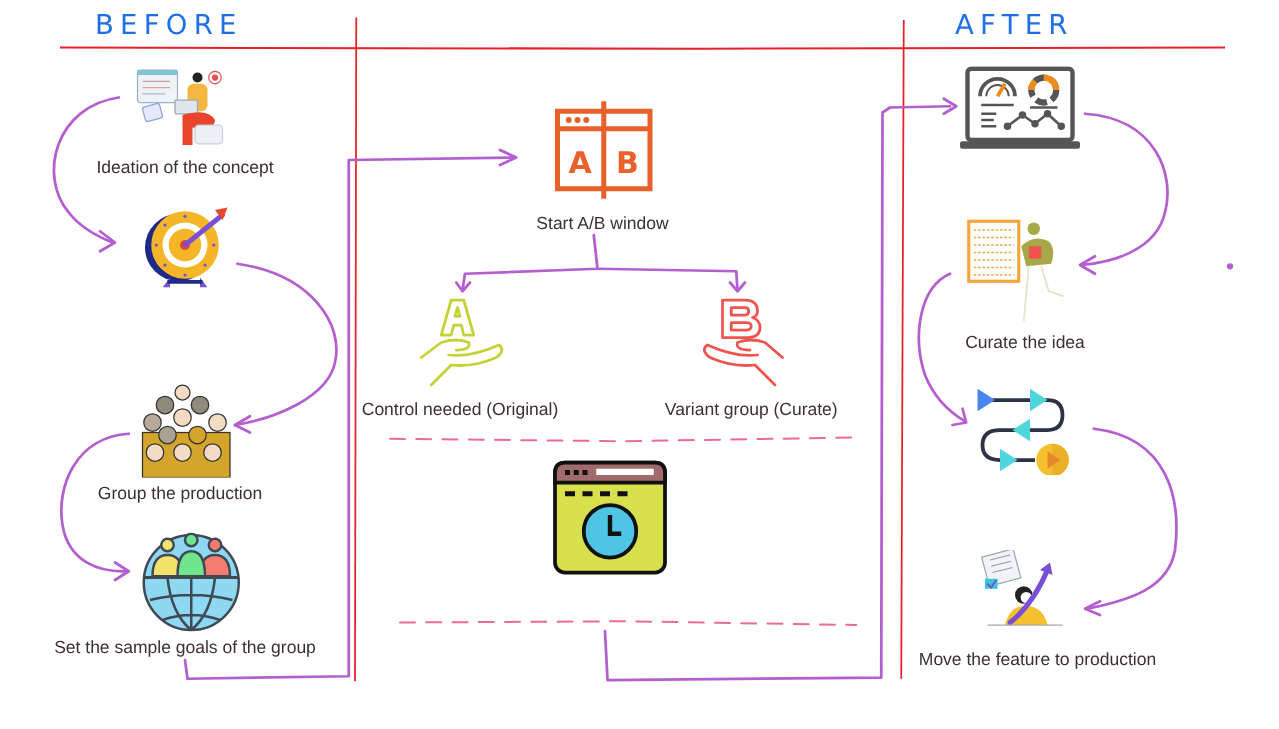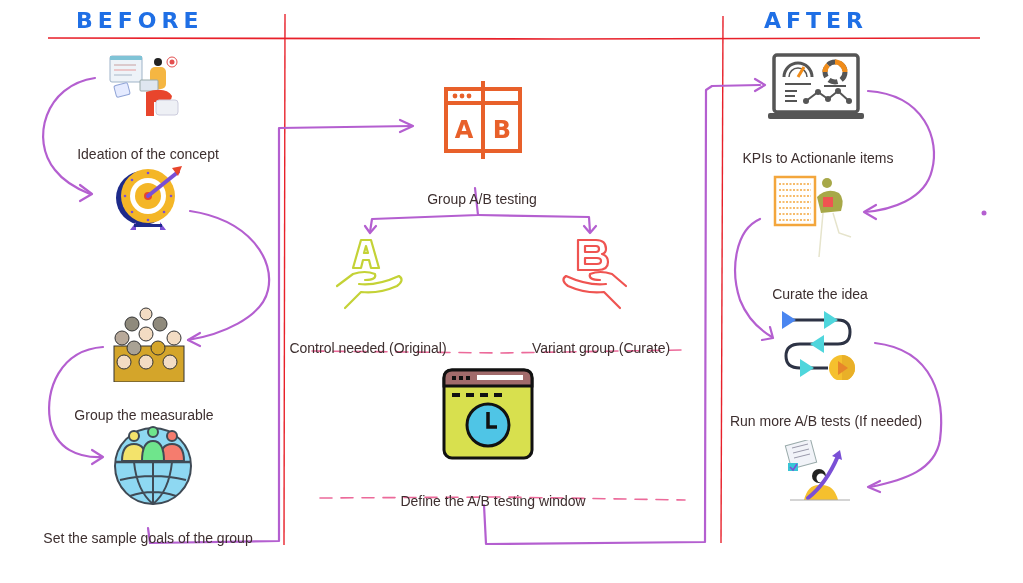--- a/index.html
+++ b/index.html
@@ -1,22 +1,22 @@
 <!DOCTYPE html>
 <html><head>
 <meta charset="utf-8">
 <style>
   html, body { margin: 0; padding: 0; background: #ffffff; }
   body { width: 1023px; height: 583px; position: relative; overflow: hidden;
          font-family: "Liberation Sans", sans-serif; color: #3d2f2f; }
   #canvas { position: absolute; left: 0; top: 0; width: 1023px; height: 583px; }
   .phase-title { position: absolute; font-family: "DejaVu Sans", sans-serif; color: #1f6fe5;
-                 font-size: 22px; letter-spacing: 5px; font-weight: 700; top: 8px; }
+                 font-size: 22px; letter-spacing: 5px; font-weight: 400; top: 8px; }
   .step-label { position: absolute; font-size: 14px; white-space: nowrap; color: #3d2f2f;
-                transform: translateX(-50%); margin-top: 21px; }
+                transform: translateX(-50%); }
   .icon { position: absolute; }
 </style>
 </head>
 <body>
 
 <div id="canvas">
 
   <svg width="1023" height="583" style="position:absolute;left:0;top:0">
 
     <path d="M48 38 L 560 39 L 980 38" stroke="#e8202a" stroke-width="1.6" fill="none"></path>
@@ -110,21 +110,21 @@
       <circle cx="12" cy="32" r="7" fill="#b8a99a"></circle>
       <circle cx="64" cy="32" r="7" fill="#f3dcc3"></circle>
       <circle cx="36" cy="28" r="7" fill="#f3dcc3"></circle>
       <circle cx="24" cy="42" r="7" fill="#a9a294"></circle>
       <circle cx="48" cy="42" r="7" fill="#d4a52a"></circle>
       <circle cx="14" cy="56" r="7" fill="#f3dcc3"></circle>
       <circle cx="36" cy="56" r="7" fill="#f3dcc3"></circle>
       <circle cx="60" cy="56" r="7" fill="#f3dcc3"></circle>
     </g>
   </svg>
-  <div class="step-label" style="left:144px;top:386px">Group the measurable</div>
+  <div class="step-label" style="left:144px;top:386px">Group the production</div>
 
   <svg class="icon" style="left:112px;top:426px" width="84" height="80">
     <circle cx="41" cy="40" r="38" fill="#8ed8f2" stroke="#3f4a55" stroke-width="2"></circle>
     <circle cx="22" cy="10" r="5" fill="#f3e36b" stroke="#3f4a55" stroke-width="2"></circle>
     <circle cx="41" cy="6" r="5" fill="#6fe58c" stroke="#3f4a55" stroke-width="2"></circle>
     <circle cx="60" cy="10" r="5" fill="#f57c6e" stroke="#3f4a55" stroke-width="2"></circle>
     <path d="M10 35 Q 10 18 22 18 Q 34 18 34 35 Z" fill="#f3e36b" stroke="#3f4a55" stroke-width="2"></path>
     <path d="M48 35 Q 48 18 60 18 Q 72 18 72 35 Z" fill="#f57c6e" stroke="#3f4a55" stroke-width="2"></path>
     <path d="M30 35 Q 30 15 41 15 Q 52 15 52 35 Z" fill="#6fe58c" stroke="#3f4a55" stroke-width="2"></path>
     <line x1="3" y1="36" x2="79" y2="36" stroke="#3f4a55" stroke-width="2.5"></line>
@@ -135,21 +135,21 @@
   <svg class="icon" style="left:443px;top:80px" width="80" height="80">
     <rect x="3" y="9" width="74" height="62" fill="none" stroke="#e8602a" stroke-width="4"></rect>
     <line x1="3" y1="23" x2="77" y2="23" stroke="#e8602a" stroke-width="4"></line>
     <line x1="40" y1="1" x2="40" y2="79" stroke="#e8602a" stroke-width="4"></line>
     <circle cx="12" cy="16" r="2.4" fill="#e8602a"></circle>
       <circle cx="19" cy="16" r="2.4" fill="#e8602a"></circle>
       <circle cx="26" cy="16" r="2.4" fill="#e8602a"></circle>
     <text x="21" y="58" text-anchor="middle" font-family="DejaVu Sans, sans-serif" font-weight="bold" font-size="24" fill="#e8602a">A</text>
     <text x="59" y="58" text-anchor="middle" font-family="DejaVu Sans, sans-serif" font-weight="bold" font-size="24" fill="#e8602a">B</text>
   </svg>
-  <div class="step-label" style="left:482px;top:170px">Group A/B testing</div>
+  <div class="step-label" style="left:482px;top:170px">Start A/B window</div>
 
   <svg class="icon" style="left:335px;top:236px" width="75" height="75">
     <g fill="none" stroke="#c4d236" stroke-width="2.2" stroke-linecap="round" stroke-linejoin="round">
       <path d="M18 32 L 26 4 L 36 4 L 44 32 L 36 32 L 34 24 L 28 24 L 26 32 Z M 29 17 L 33 17 L 31 10 Z"></path>
       <path d="M2 50 L 18 38 Q 30 34 40 38 Q 42 44 30 44 M 24 48 Q 42 50 64 40 Q 70 44 62 50 Q 44 58 26 56 L 10 72"></path>
     </g>
   </svg>
   <div class="step-label" style="left:368px;top:319px">Control needed (Original)</div>
 
   <svg class="icon" style="left:556px;top:236px" width="75" height="75">
@@ -167,21 +167,20 @@
       <rect x="17" y="8" width="4" height="4" fill="#111"></rect>
       <rect x="24" y="8" width="4" height="4" fill="#111"></rect>
     <rect x="35" y="7" width="46" height="5" fill="#fff"></rect>
     <rect x="10" y="25" width="8" height="4" fill="#111"></rect>
       <rect x="24" y="25" width="8" height="4" fill="#111"></rect>
       <rect x="38" y="25" width="8" height="4" fill="#111"></rect>
       <rect x="52" y="25" width="8" height="4" fill="#111"></rect>
     <circle cx="46" cy="57" r="21" fill="#4fc5e6" stroke="#111" stroke-width="3"></circle>
     <path d="M46 44 L 46 59 L 55 59" fill="none" stroke="#111" stroke-width="3.5"></path>
   </svg>
-  <div class="step-label" style="left:493px;top:472px">Define the A/B testing window</div>
 
   <svg class="icon" style="left:768px;top:53px" width="96" height="72">
     <rect x="6" y="2" width="84" height="57" rx="3" fill="#fff" stroke="#555" stroke-width="3.5"></rect>
     <rect x="0" y="60" width="96" height="6" rx="2" fill="#555"></rect>
     <path d="M16 24 A 14 14 0 0 1 44 24" fill="none" stroke="#555" stroke-width="3"></path>
     <path d="M21 24 A 9 9 0 0 1 39 24" fill="none" stroke="#555" stroke-width="1.5"></path>
     <line x1="30" y1="24" x2="36" y2="14" stroke="#f08c1a" stroke-width="3"></line>
     <line x1="17" y1="31" x2="43" y2="31" stroke="#555" stroke-width="2"></line>
     <circle cx="67" cy="19" r="10" fill="none" stroke="#555" stroke-width="5" stroke-dasharray="9 4"></circle>
     <path d="M67 9 A 10 10 0 0 1 77 19" fill="none" stroke="#f08c1a" stroke-width="5"></path>
@@ -192,21 +191,20 @@
       <line x1="17" y1="48" x2="29" y2="48" stroke="#555" stroke-width="2"></line>
     <polyline points="38,48 50,39 60,46 70,38 81,48" fill="none" stroke="#555" stroke-width="2"></polyline>
     <g fill="#555">
         <circle cx="38" cy="48" r="3"></circle>
         <circle cx="50" cy="39" r="3"></circle>
         <circle cx="60" cy="46" r="3"></circle>
         <circle cx="70" cy="38" r="3"></circle>
         <circle cx="81" cy="48" r="3"></circle>
       </g>
   </svg>
-  <div class="step-label" style="left:818px;top:129px">KPIs to Actionanle items</div>
 
   <svg class="icon" style="left:773px;top:175px" width="90" height="85">
     <rect x="2" y="2" width="40" height="48" fill="#fff" stroke="#f3a63c" stroke-width="2.5"></rect>
     <g stroke="#f3a63c" stroke-width="1.3" stroke-dasharray="2 1.5">
       <line x1="6" y1="9" x2="38" y2="9"></line>
         <line x1="6" y1="15" x2="38" y2="15"></line>
         <line x1="6" y1="21" x2="38" y2="21"></line>
       <line x1="6" y1="27" x2="38" y2="27"></line>
         <line x1="6" y1="33" x2="38" y2="33"></line>
         <line x1="6" y1="39" x2="38" y2="39"></line>
@@ -222,30 +220,30 @@
   <svg class="icon" style="left:780px;top:308px" width="80" height="72">
     <path d="M10 12 L 58 12 Q 70 12 70 24 Q 70 36 58 36 L 20 36 Q 6 36 6 48 Q 6 60 20 60 L 48 60" fill="none" stroke="#2d3345" stroke-width="3"></path>
     <polygon points="2,3 2,21 16,12" fill="#4a86f0"></polygon>
     <polygon points="44,3 44,21 58,12" fill="#4fd6dc"></polygon>
     <polygon points="44,27 44,45 30,36" fill="#4fd6dc"></polygon>
     <polygon points="20,51 20,69 34,60" fill="#4fd6dc"></polygon>
     <circle cx="62" cy="60" r="13" fill="#f5c02e"></circle>
     <path d="M62 47 A 13 13 0 0 1 62 73 Z" fill="#e9b028"></path>
     <polygon points="58,53 58,67 68,60" fill="#e8862a"></polygon>
   </svg>
-  <div class="step-label" style="left:826px;top:392px">Run more A/B tests (If needed)</div>
 
   <svg class="icon" style="left:778px;top:440px" width="82" height="72">
     <rect x="10" y="2" width="26" height="24" fill="#f1f3f8" stroke="#9aa" transform="rotate(-15 23 14)"></rect>
     <line x1="14" y1="8" x2="30" y2="4" stroke="#99a"></line>
       <line x1="15" y1="13" x2="31" y2="9" stroke="#99a"></line>
       <line x1="16" y1="18" x2="32" y2="14" stroke="#99a"></line>
     <rect x="10" y="23" width="10" height="8" fill="#38c5d6"></rect>
     <path d="M12 27 L 15 30 L 19 24" stroke="#7a4fd6" stroke-width="1.5" fill="none"></path>
     <circle cx="41" cy="36" r="7" fill="#222"></circle>
     <circle cx="43" cy="38" r="4.5" fill="#fff"></circle>
     <path d="M26 60 Q 30 44 42 45 Q 56 44 60 60 Z" fill="#f5c02e"></path>
     <path d="M30 58 Q 48 44 60 16" fill="none" stroke="#7a4fd6" stroke-width="4" stroke-linecap="round"></path>
     <polygon points="54,16 62,10 64,20" fill="#7a4fd6"></polygon>
     <line x1="12" y1="60" x2="72" y2="60" stroke="#aaa" stroke-width="1"></line>
   </svg>
+  <div class="step-label" style="left:830px;top:519px">Move the feature to production</div>
 
 </div>
 
 </body></html>

